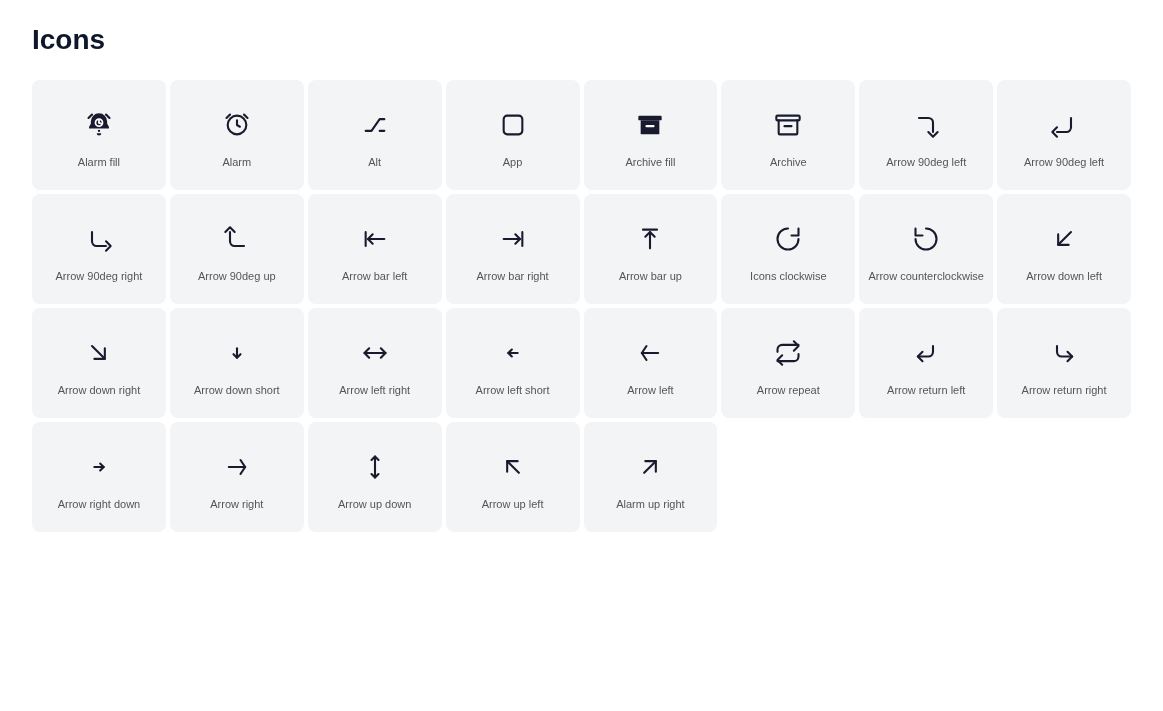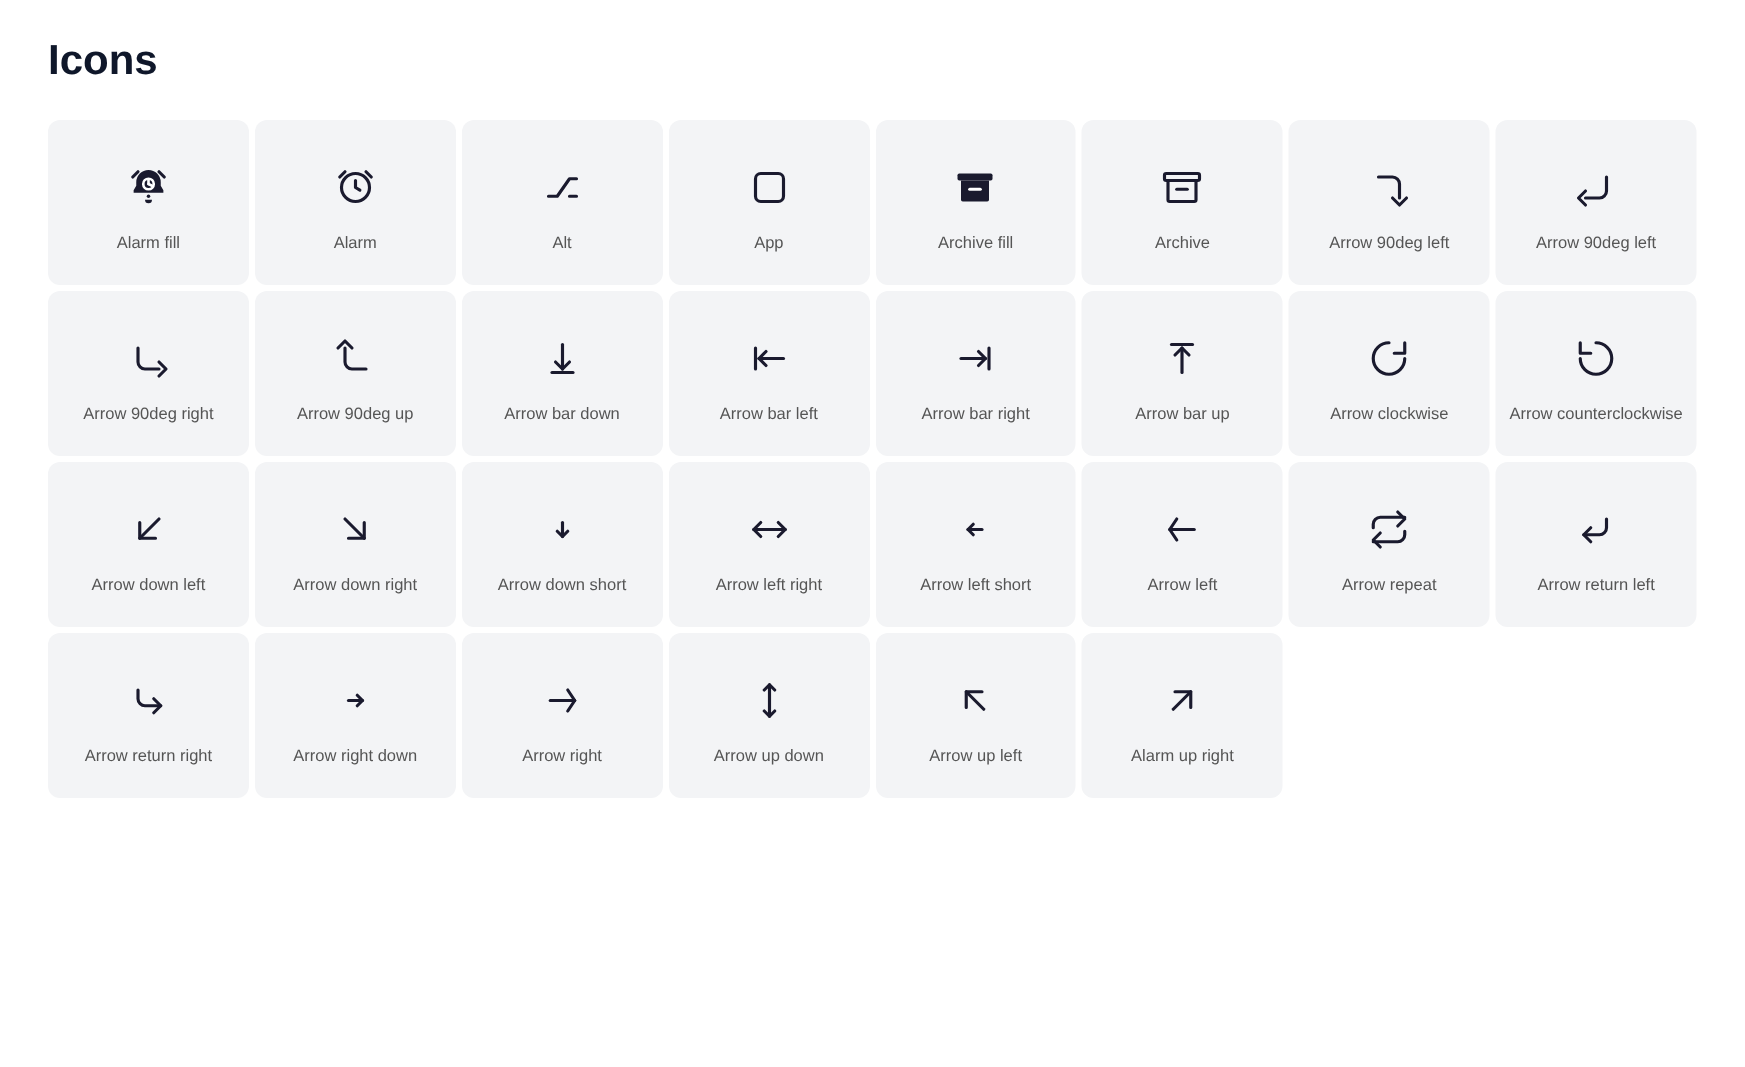--- a/index.html
+++ b/index.html
@@ -160,30 +160,20 @@
         <svg viewBox="0 0 24 24">
           <path d="M18 18H10a4 4 0 0 1-4-4V6" stroke-width="1.8"></path>
           <polyline points="2 6 6 2 10 6" stroke-width="1.8"></polyline>
         </svg>
       </div>
       <div class="icon-label">Arrow 90deg up</div>
     </div>
     <div class="icon-card">
       <div class="icon-symbol">
         <svg viewBox="0 0 24 24">
-          <line x1="12" y1="4" x2="12" y2="18" stroke-width="1.8"></line>
-          <polyline points="8 14 12 18 16 14" stroke-width="1.8"></polyline>
-          <line x1="6" y1="20" x2="18" y2="20" stroke-width="1.8"></line>
-        </svg>
-      </div>
-      <div class="icon-label">Arrow bar down</div>
-    </div>
-    <div class="icon-card">
-      <div class="icon-symbol">
-        <svg viewBox="0 0 24 24">
           <line x1="20" y1="12" x2="6" y2="12" stroke-width="1.8"></line>
           <polyline points="10 8 6 12 10 16" stroke-width="1.8"></polyline>
           <line x1="4" y1="6" x2="4" y2="18" stroke-width="1.8"></line>
         </svg>
       </div>
       <div class="icon-label">Arrow bar left</div>
     </div>
     <div class="icon-card">
       <div class="icon-symbol">
         <svg viewBox="0 0 24 24">
@@ -204,21 +194,21 @@
       </div>
       <div class="icon-label">Arrow bar up</div>
     </div>
     <div class="icon-card">
       <div class="icon-symbol">
         <svg viewBox="0 0 24 24">
           <path d="M21 12a9 9 0 1 1-9-9" stroke-width="1.8"></path>
           <polyline points="21 3 21 9 15 9" stroke-width="1.8"></polyline>
         </svg>
       </div>
-      <div class="icon-label">Arrow clockwise</div>
+      <div class="icon-label">Icons clockwise</div>
     </div>
     <div class="icon-card">
       <div class="icon-symbol">
         <svg viewBox="0 0 24 24">
           <path d="M3 12a9 9 0 1 0 9-9" stroke-width="1.8"></path>
           <polyline points="3 3 3 9 9 9" stroke-width="1.8"></polyline>
         </svg>
       </div>
       <div class="icon-label">Arrow counterclockwise</div>
     </div>

